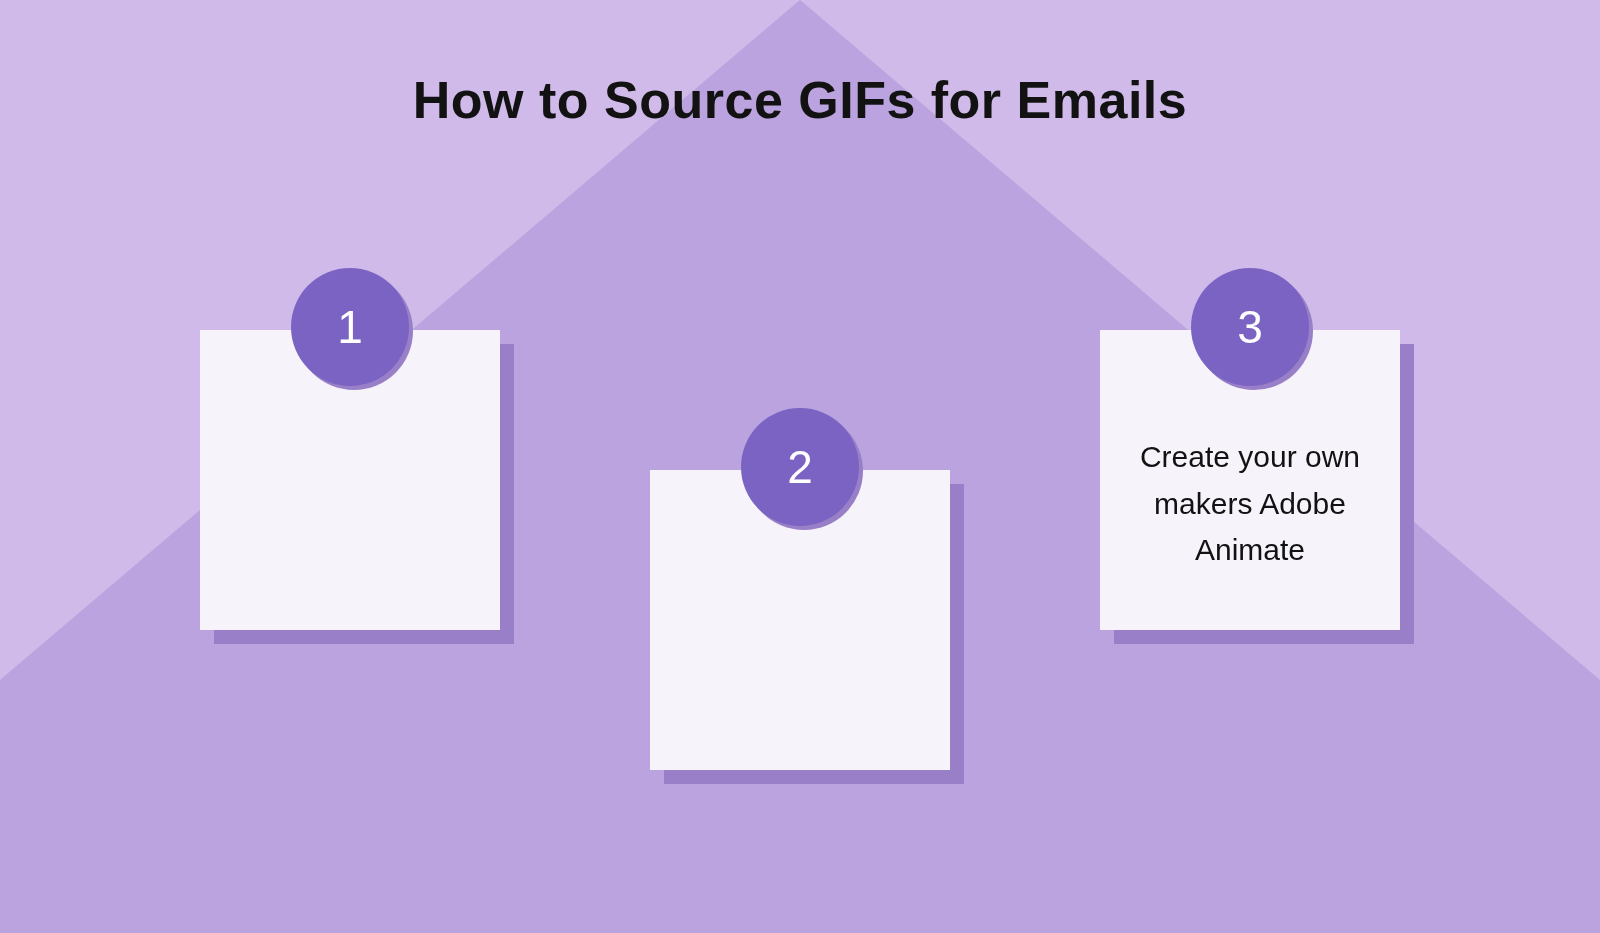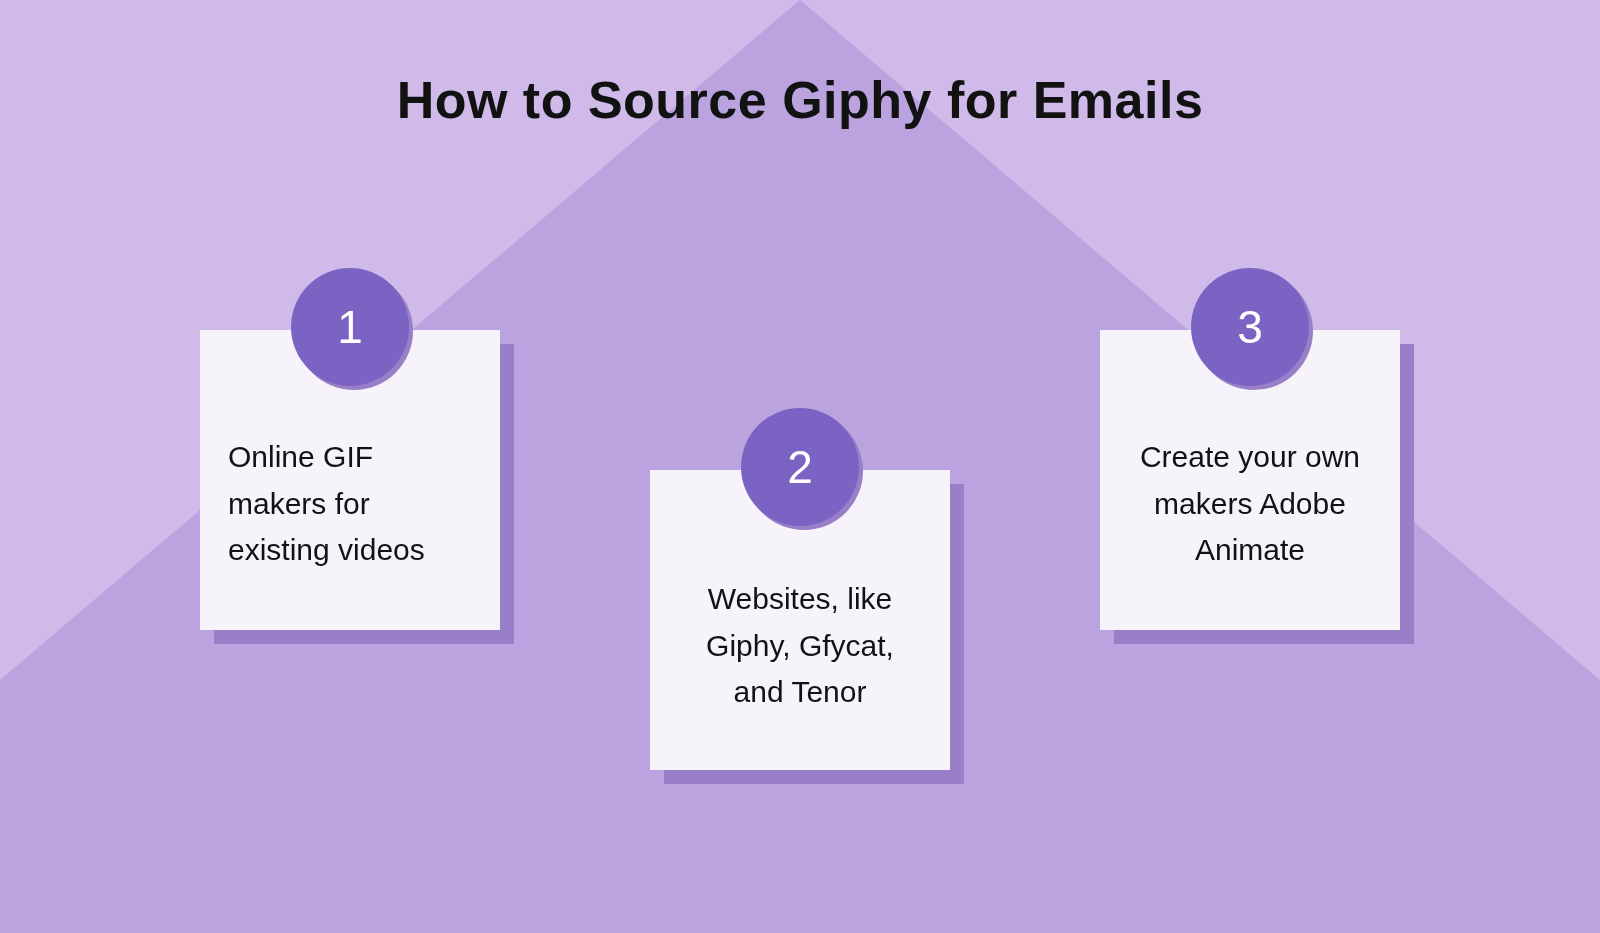--- a/index.html
+++ b/index.html
@@ -97,41 +97,39 @@
   .card-wrap.right .card-text { padding-top: 40px; }
 </style>
 </head>
 <body>
 
 <div class="bg-tris">
   <div class="tri-left"></div>
   <div class="tri-right"></div>
 </div>
 
-<h1 class="title">How to Source Giphy for Emails</h1>
+<h1 class="title">How to Source GIFs for Emails</h1>
 
 <div class="cards" id="cards-row">
 
   <div class="card-wrap left">
     <div class="card-shadow"></div>
     <div class="card">
       <div class="badge">
         <span>1</span>
       </div>
-      <div class="card-text">Online GIF makers for existing videos</div>
     </div>
   </div>
 
   <div class="card-wrap mid">
     <div class="card-shadow"></div>
     <div class="card">
       <div class="badge">
         <span>2</span>
       </div>
-      <div class="card-text">Websites, like Giphy, Gfycat, and Tenor</div>
     </div>
   </div>
 
   <div class="card-wrap right">
     <div class="card-shadow"></div>
     <div class="card">
       <div class="badge">
         <span>3</span>
       </div>
       <div class="card-text">Create your own makers Adobe Animate</div>

